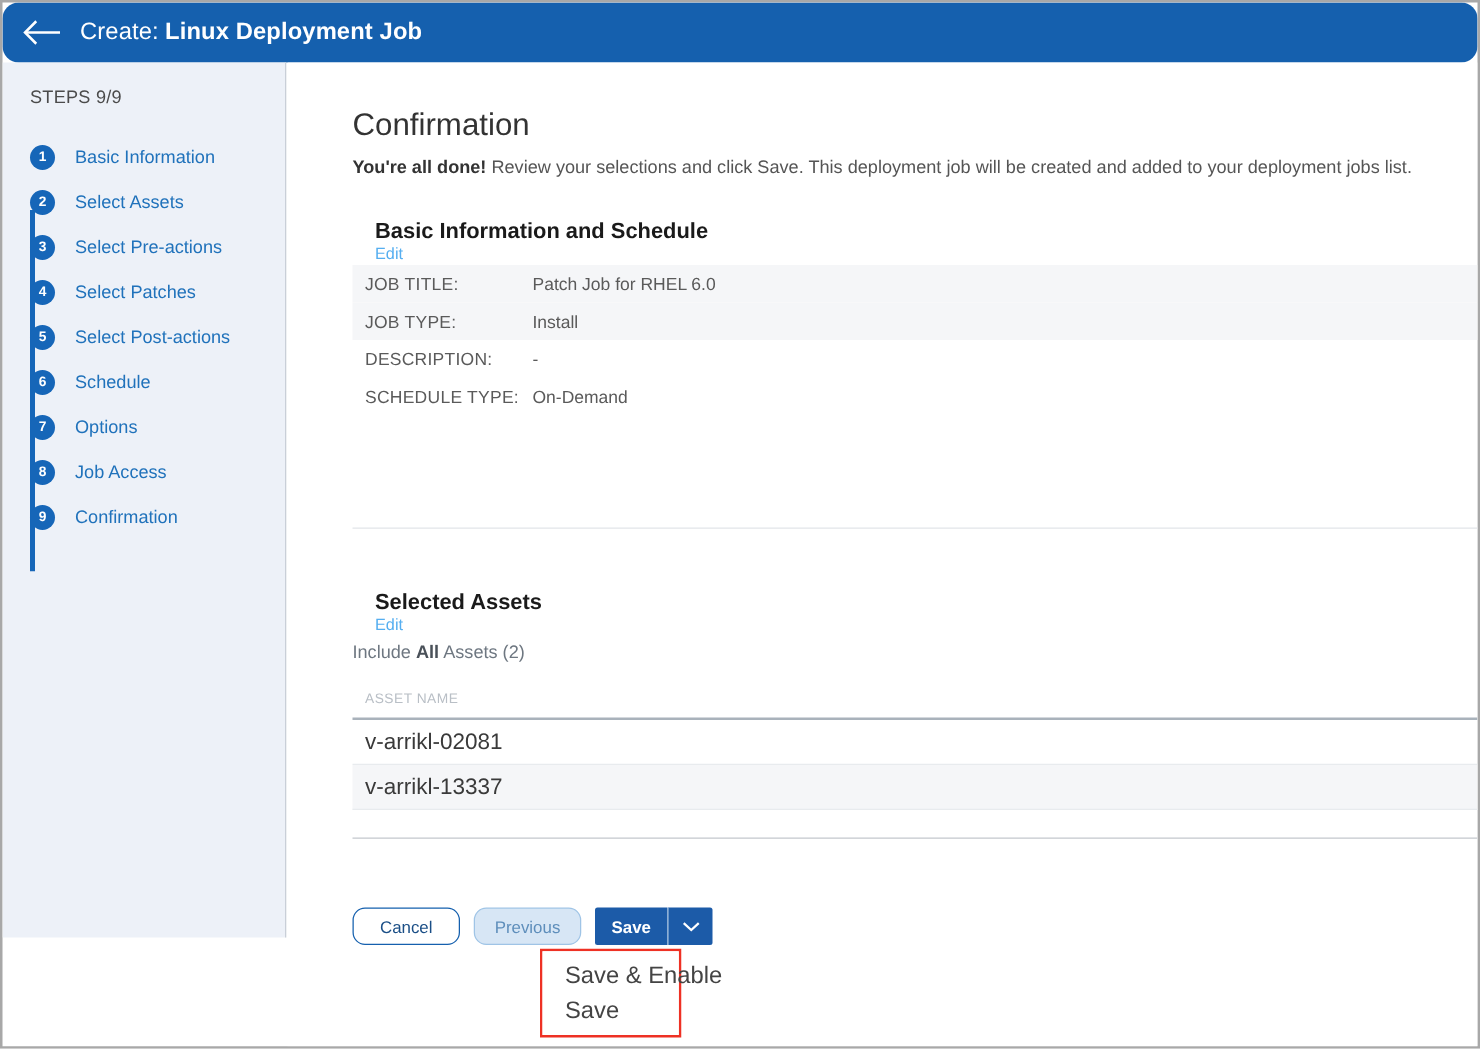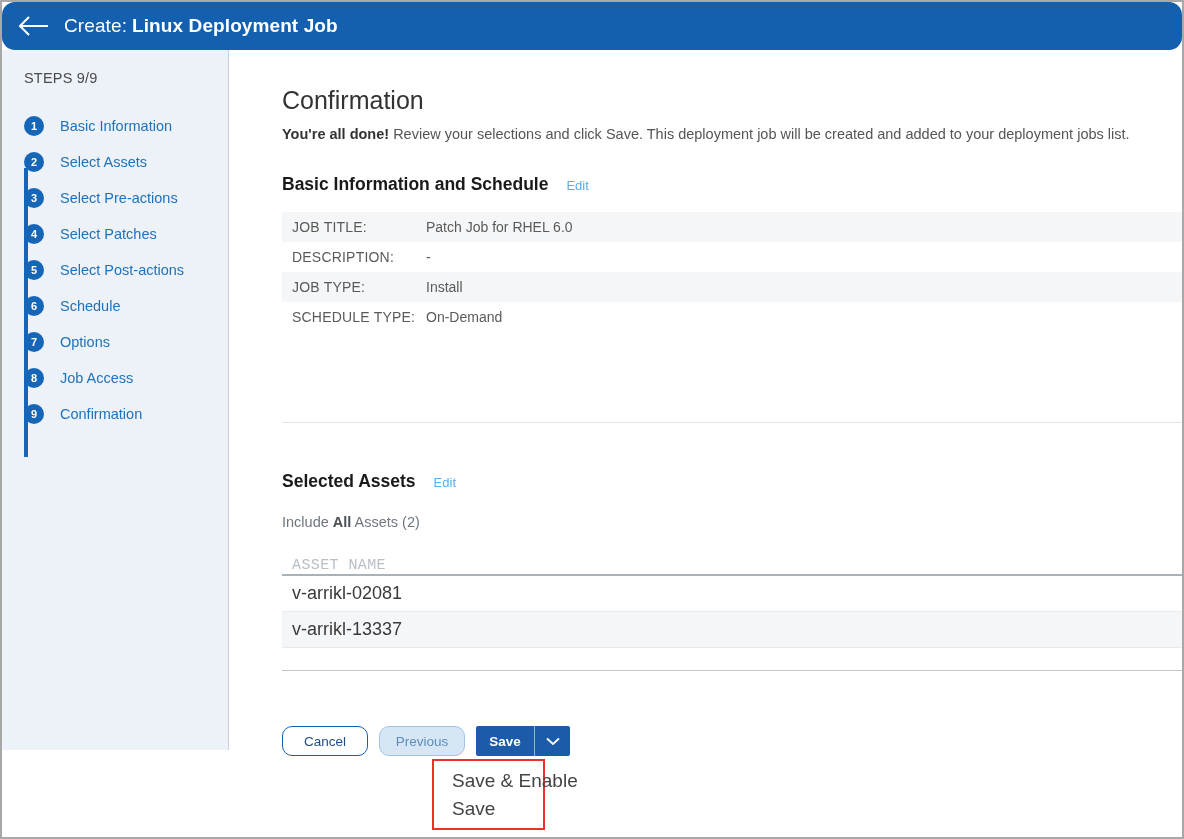--- a/index.html
+++ b/index.html
@@ -120,20 +120,21 @@
     color: #555555;
     white-space: nowrap;
   }
   #intro .bold { font-weight: 700; color: #333333; }
 
   .section-head {
     position: absolute;
     left: 52px;
     display: flex;
     align-items: baseline;
+    flex-direction: column;
   }
   .section-head .title {
     font-size: 17.5px;
     font-weight: 700;
     color: #1a1a1a;
   }
   .section-head .edit {
     margin-left: 18px;
     font-size: 13px;
     color: #55aef0;
@@ -183,27 +184,26 @@
   #include-line .bold { font-weight: 700; color: #4a5159; }
 
   #assets-table {
     position: absolute;
     left: 52px; top: 494px;
     width: 900px;
   }
   #assets-header {
     height: 32px;
     display: flex;
-    align-items: flex-end;
+    align-items: center;
     padding-left: 10px;
-    font-size: 15px;
+    font-size: 11px;
     color: #b9bfc6;
     letter-spacing: .4px;
     border-bottom: 2px solid #a9b2bb;
-    font-family: Liberation Mono, monospace;
   }
   .asset-row {
     height: 36px;
     display: flex;
     align-items: center;
     padding-left: 10px;
     font-size: 18px;
     color: #3a3a3a;
     border-bottom: 1px solid #e8ebee;
   }
@@ -363,27 +363,27 @@
     <div id="basic-head" class="section-head">
       <span class="title">Basic Information and Schedule</span>
       <span class="edit">Edit</span>
     </div>
 
     <div id="info-table">
       <div class="info-row shaded">
         <span class="info-key">JOB TITLE:</span>
         <span class="info-val">Patch Job for RHEL 6.0</span>
       </div>
+      <div class="info-row shaded">
+        <span class="info-key">JOB TYPE:</span>
+        <span class="info-val">Install</span>
+      </div>
       <div class="info-row">
         <span class="info-key">DESCRIPTION:</span>
         <span class="info-val">-</span>
-      </div>
-      <div class="info-row shaded">
-        <span class="info-key">JOB TYPE:</span>
-        <span class="info-val">Install</span>
       </div>
       <div class="info-row">
         <span class="info-key">SCHEDULE TYPE:</span>
         <span class="info-val">On-Demand</span>
       </div>
     </div>
 
     <div id="divider-1" class="divider"></div>
 
     <div id="assets-head" class="section-head">

